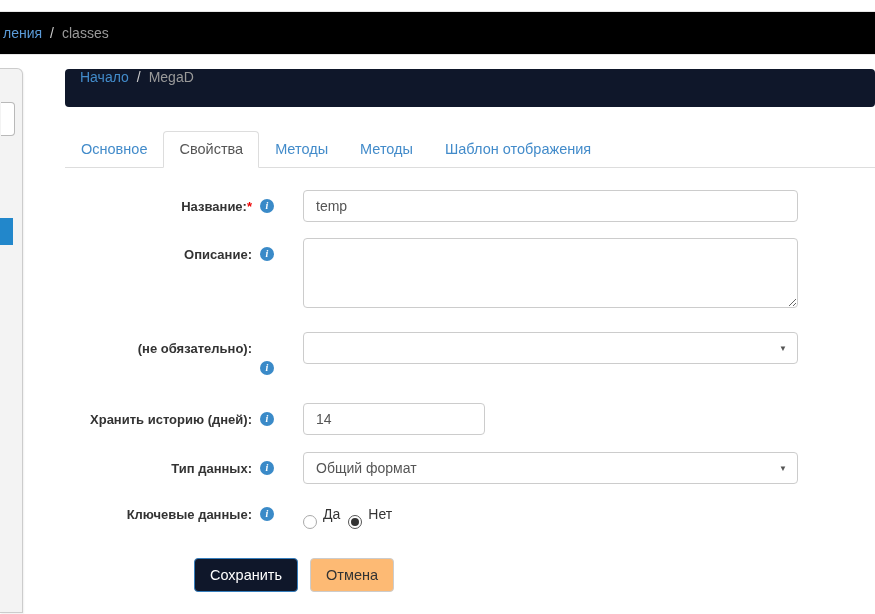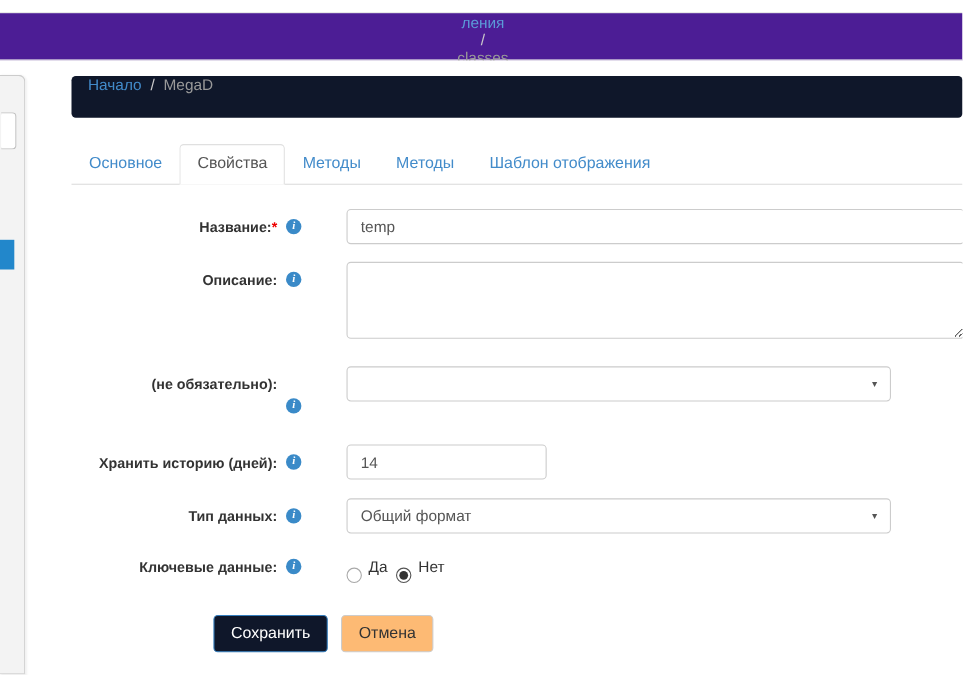--- a/index.html
+++ b/index.html
@@ -1,22 +1,22 @@
 <!DOCTYPE html>
 <html><head>
 <meta charset="utf-8">
 <style>
   * { margin:0; padding:0; box-sizing:border-box; }
   html,body { width:875px; height:614px; overflow:hidden; background:#fff;
               font-family:"Liberation Sans", sans-serif; color:#333; }
 
   
   .topbar { height:12px; background:#fff; border-bottom:1px solid #e7e7e7; }
-  .crumb-bar { height:43px; background:#4c1d95; border-bottom:1px solid #e7e7e7;
-               display:flex; align-items:center; padding-left:3px; font-size:14px;flex-direction:column; }
+  .crumb-bar { height:43px; background:#000000; border-bottom:1px solid #e7e7e7;
+               display:flex; align-items:center; padding-left:3px; font-size:14px; }
   .crumb-bar a { color:#5b9bd8; text-decoration:none; cursor:pointer; }
   .crumb-sep { color:#ccc; margin:0 8px; }
   .crumb-cur { color:#999; }
 
   
   .page { position:relative; height:558px; background:#fff; }
 
   
   .side-panel { position:absolute; left:0; top:13px; bottom:0; width:23px;
                 background:#f3f3f3; border:1px solid #ccc; border-left:none;
@@ -38,33 +38,33 @@
   .tabs { margin-top:24px; border-bottom:1px solid #ddd; display:flex; list-style:none;
           font-size:14.5px; }
   .tabs li { margin-bottom:-1px; }
   .tab-link { display:block; padding:9px 15px 10px 15px; color:#428bca; cursor:pointer;
               text-decoration:none; border:1px solid transparent; border-radius:4px 4px 0 0; }
   .tabs li.active .tab-link { background:#fff; color:#555; border-color:#ddd;
                               border-bottom-color:#fff; cursor:default; }
 
   
   .form { margin-top:22px; }
-  .row { display:flex; align-items:flex-start;gap:12px; }
+  .row { display:flex; align-items:flex-start; }
   .lbl-col { width:238px; flex:none; display:flex; justify-content:flex-end;
              align-items:flex-start; padding-top:8px; }
   .lbl-text { width:187px; flex:none; text-align:right; font-weight:bold; font-size:13px;
               color:#333; line-height:1.45; }
   .lbl-text .line { white-space:nowrap; }
   .req { color:#e00; }
   .info-icon { flex:none; width:14px; height:14px; border-radius:50%; background:#3a8ac8;
                color:#fff; font:italic bold 10px/14px "Liberation Serif", serif;
                text-align:center; margin-left:8px; margin-right:29px; margin-top:1px;
                cursor:pointer; }
   .ctl-col { flex:none; }
-  .txt-input { width:562px; height:32px; border:1px solid #ccc; border-radius:4px;
+  .txt-input { width:495px; height:32px; border:1px solid #ccc; border-radius:4px;
                padding:6px 12px; font-size:14px; color:#555;
                font-family:"Liberation Sans", sans-serif; outline:none; }
   .txt-input.short { width:182px; }
   textarea.txt-input { height:70px; resize:both; }
   .select { width:495px; height:32px; border:1px solid #ccc; border-radius:4px;
             background:#fff; display:flex; align-items:center; padding:0 12px;
             font-size:14px; color:#555; position:relative; cursor:pointer; }
   .caret { position:absolute; right:10px; top:50%; transform:translateY(-50%);
            font-size:8px; color:#555; }
   .hint { font-size:14px; color:#333; padding-top:8px; margin-left:10px; white-space:nowrap; }

